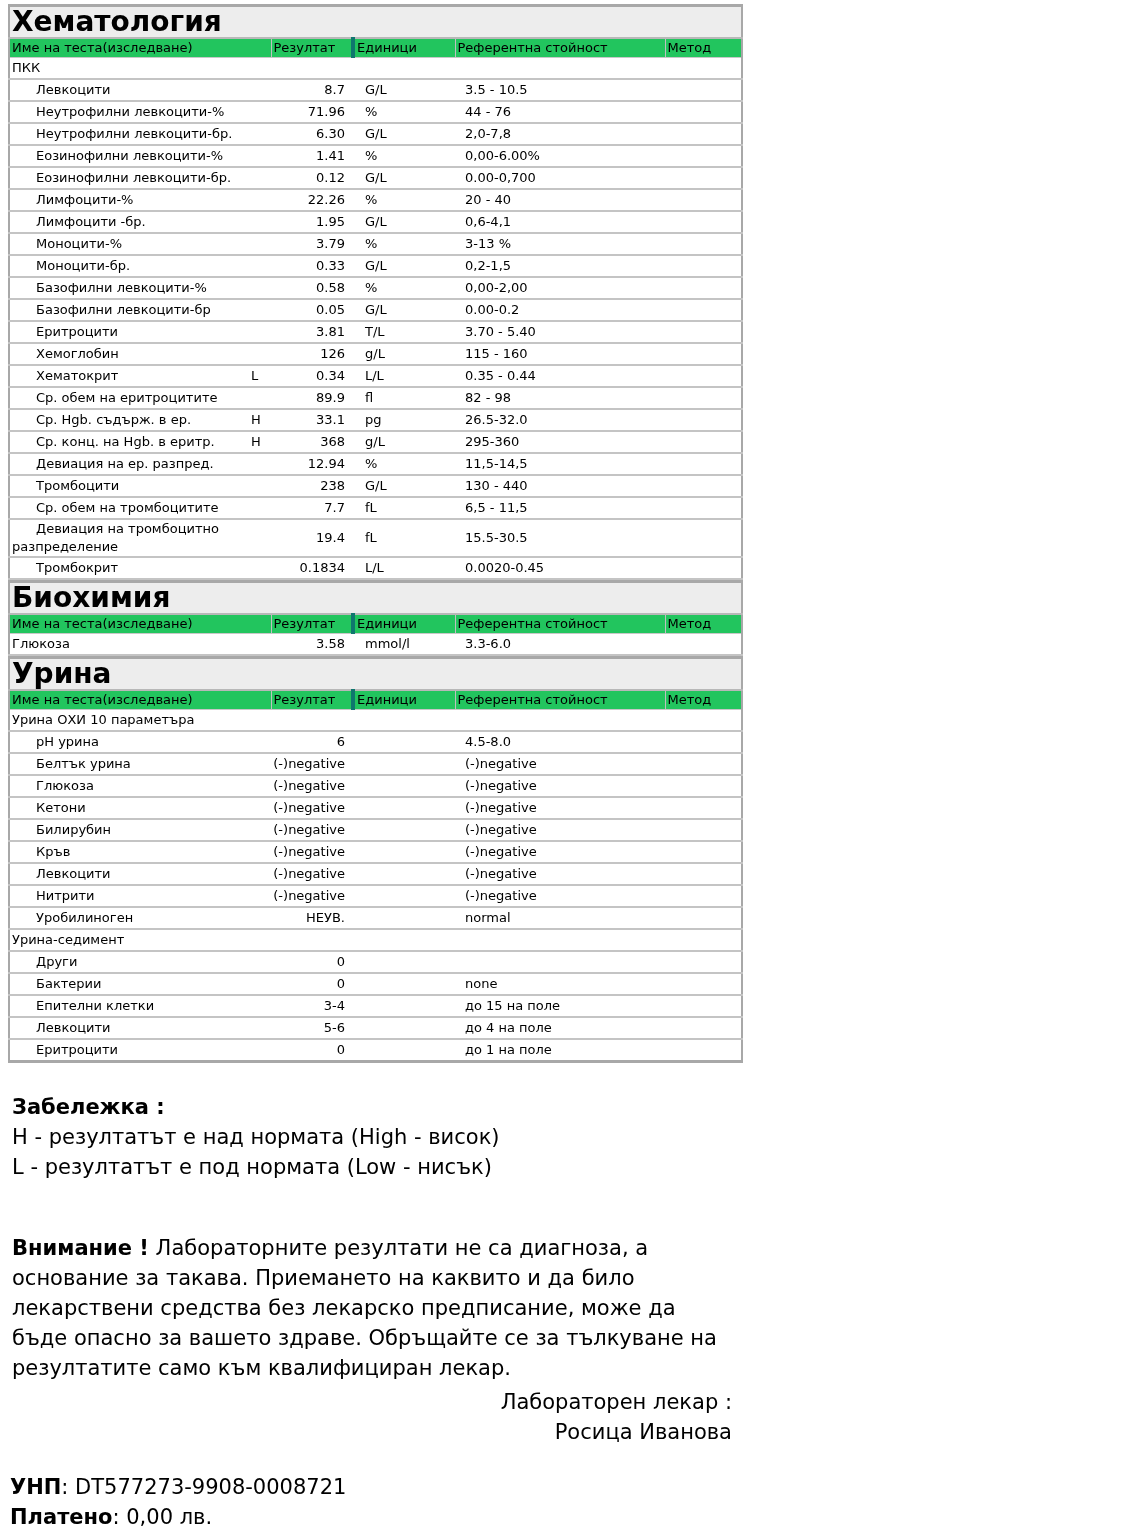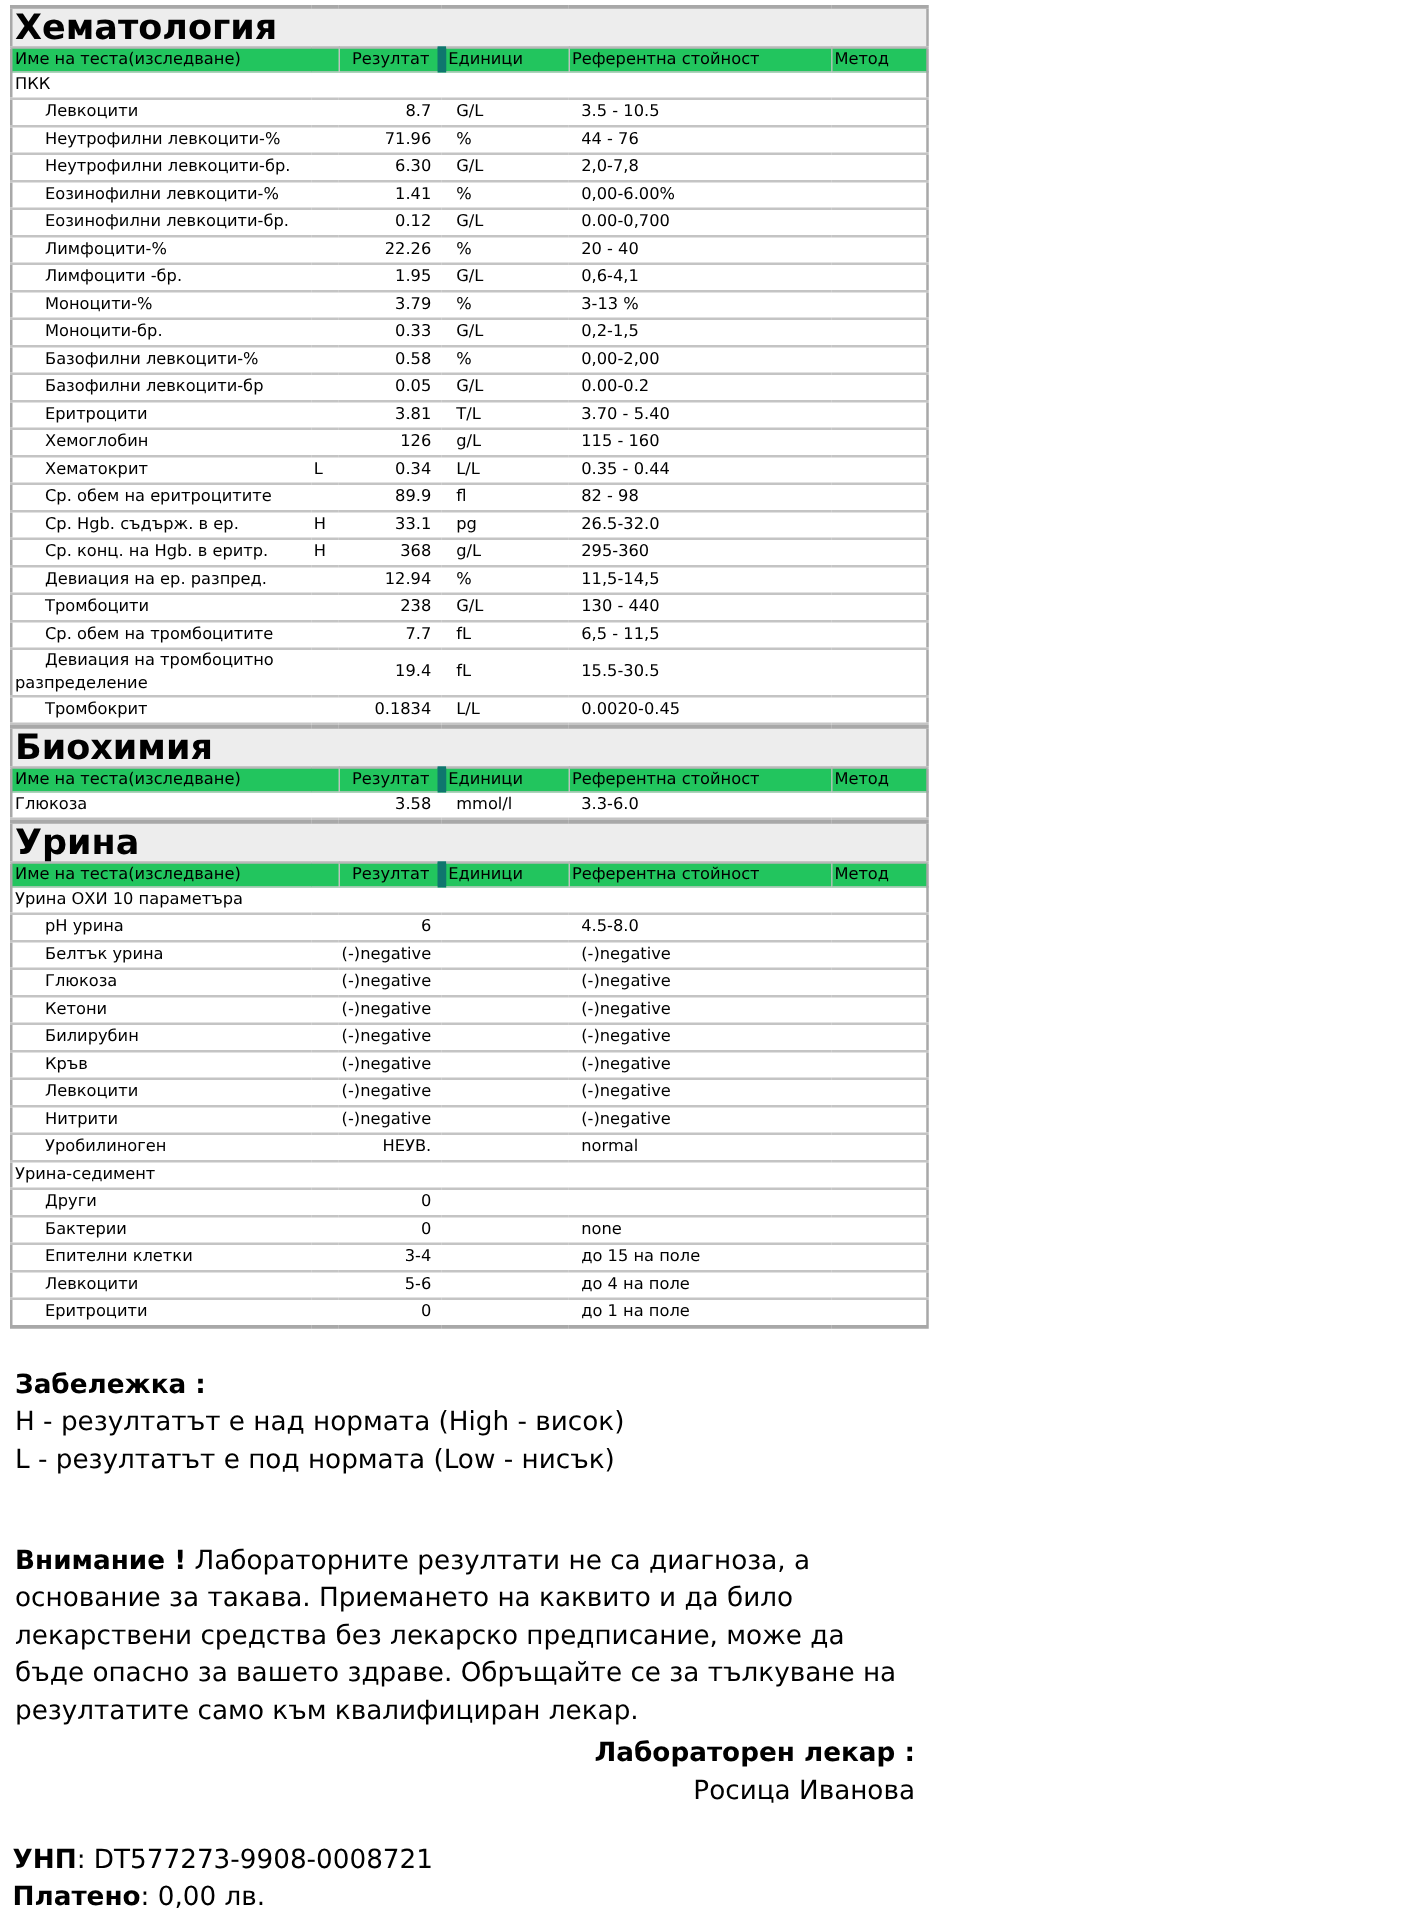--- a/index.html
+++ b/index.html
@@ -22,21 +22,21 @@
     tr.sec-title td {
       background: #ededed; font-weight: bold; font-size: 28px;
       height: 30px; padding: 0 2px; border-top: 3px solid #a8a8a8;
       border-bottom: 2px solid #b8b8b8; line-height: 30px;
     }
     tr.hdr td {
       background: #22c55e; height: 18px; padding: 0 2px;
       border-bottom: 1px solid #c8c8c8; line-height: 18px; white-space: nowrap;
     }
     tr.hdr td.h-name { border-right: 1px solid #c0c0c0; }
-    tr.hdr td.h-res  { text-align: right; padding-right: 6px; border-right: 7px solid #0f766e; }
+    tr.hdr td.h-res  { padding-right: 6px; border-right: 4px solid #0f766e; }
     tr.hdr td.h-unit { border-right: 1px solid #c0c0c0; }
     tr.hdr td.h-ref  { border-right: 1px solid #c0c0c0; }
     tr.hdr td.h-meth { }
     tr.row td {
       height: 20px; padding: 0 2px; border-bottom: 2px solid #c4c4c4;
       line-height: 20px; white-space: nowrap; overflow: hidden;
     }
     tr.row td.name { padding-left: 26px; }
     tr.row td.name.group { padding-left: 2px; }
     tr.row td.flag { text-align: left; }
@@ -431,20 +431,20 @@
 
 <div class="notes">
   <div class="bold">Забележка :</div>
   <div>H - резултатът е над нормата (High - висок)</div>
   <div>L - резултатът е под нормата (Low - нисък)</div>
 </div>
 
 <div class="warning"><span class="bold" style="font-weight:bold">Внимание !</span><span> Лабораторните резултати не са диагноза, а основание за такава. Приемането на каквито и да било лекарствени средства без лекарско предписание, може да бъде опасно за вашето здраве. Обръщайте се за тълкуване на резултатите само към квалифициран лекар.</span></div>
 
 <div class="doctor">
-  <div style="font-weight:bold">Лабораторен лекар :</div>
+  <div style="font-weight:normal">Лабораторен лекар :</div>
   <div>Росица Иванова</div>
 </div>
 
 <div class="footer">
   <div><b>УНП</b><span>: DT577273-9908-0008721</span></div>
   <div><b>Платено</b><span>: 0,00 лв.</span></div>
 </div>
 
 </body></html>

